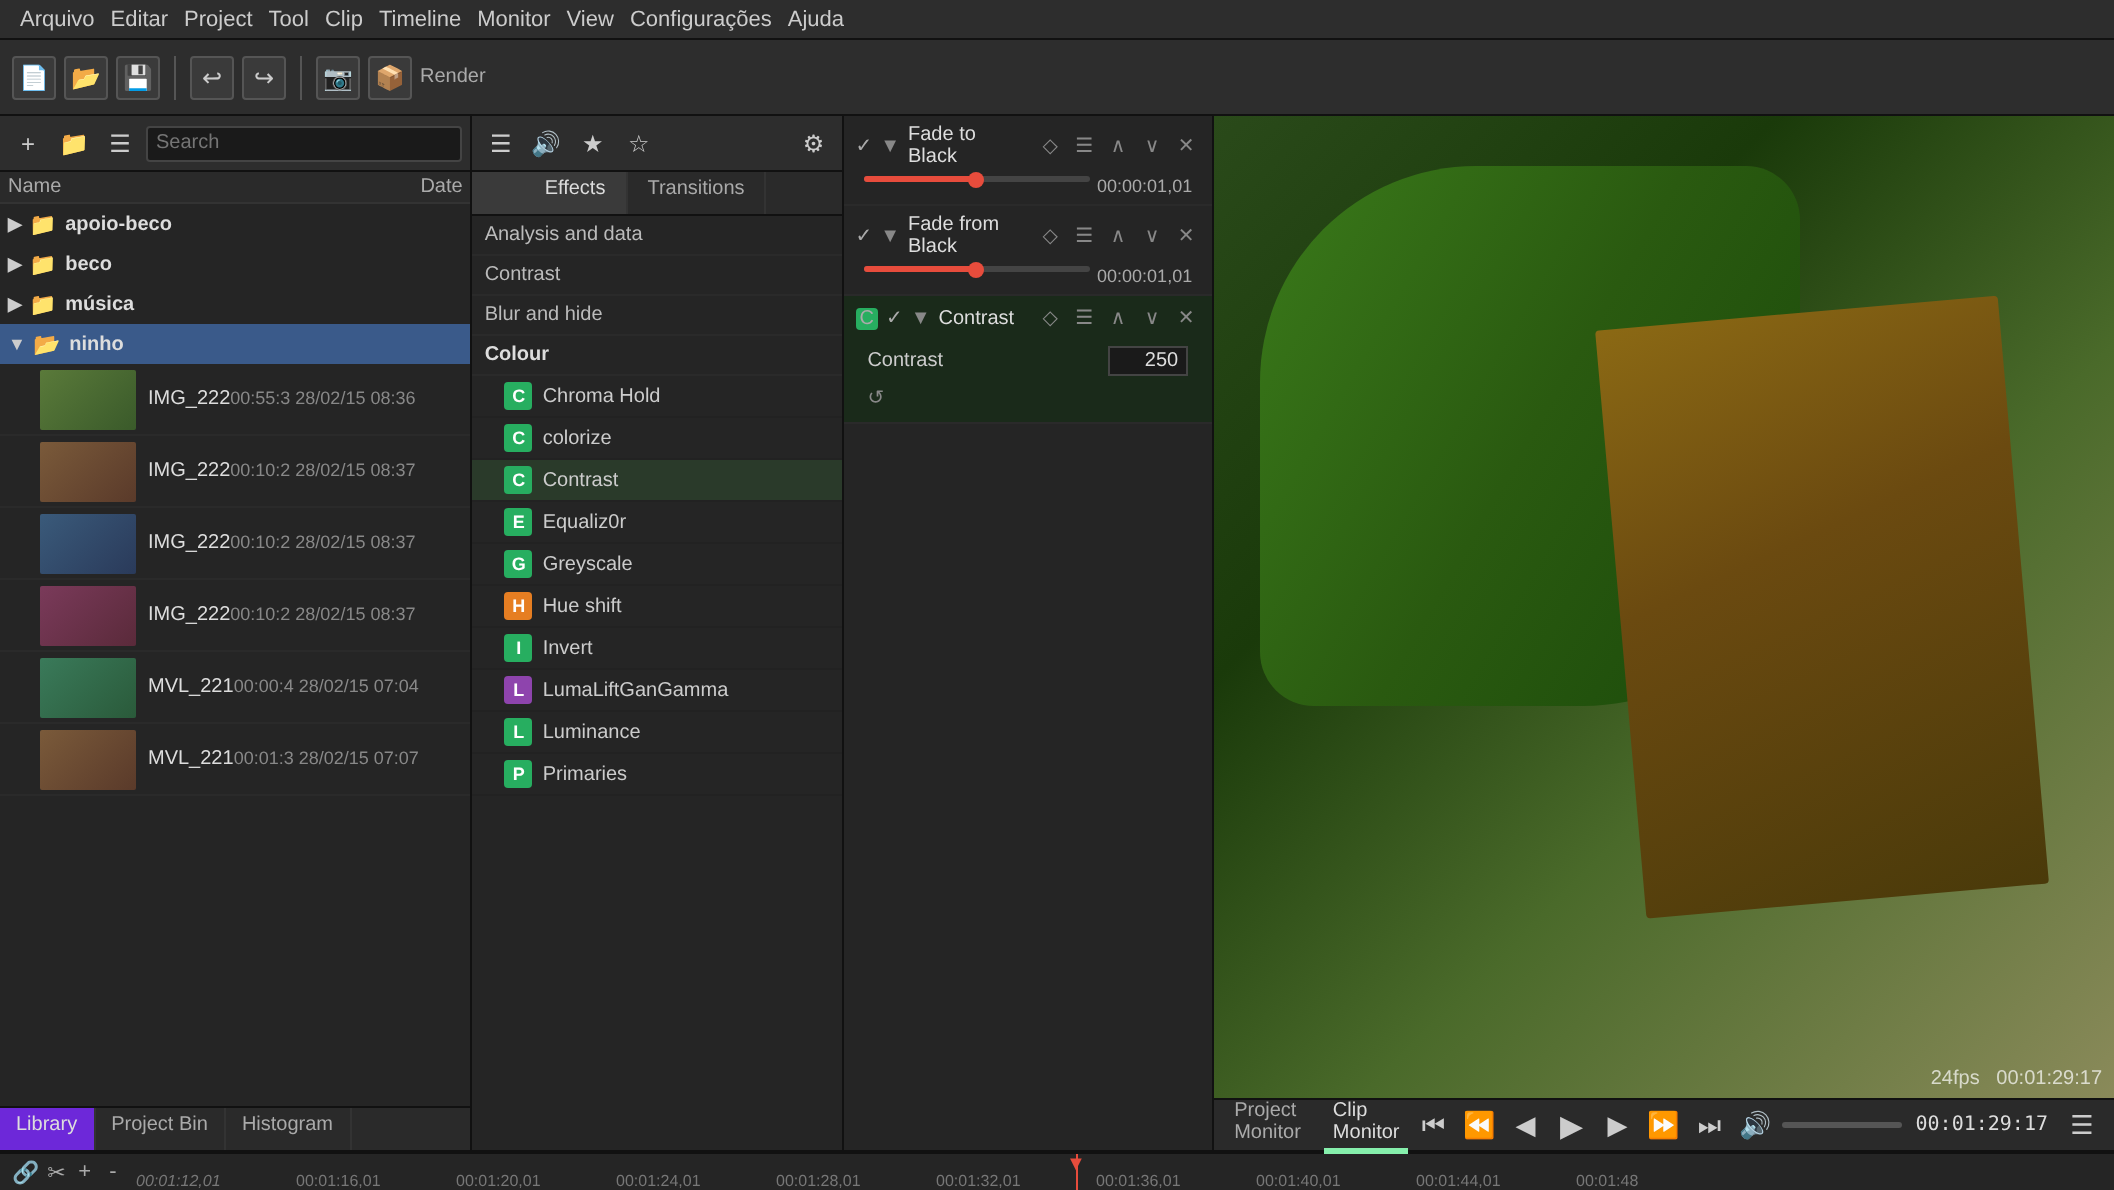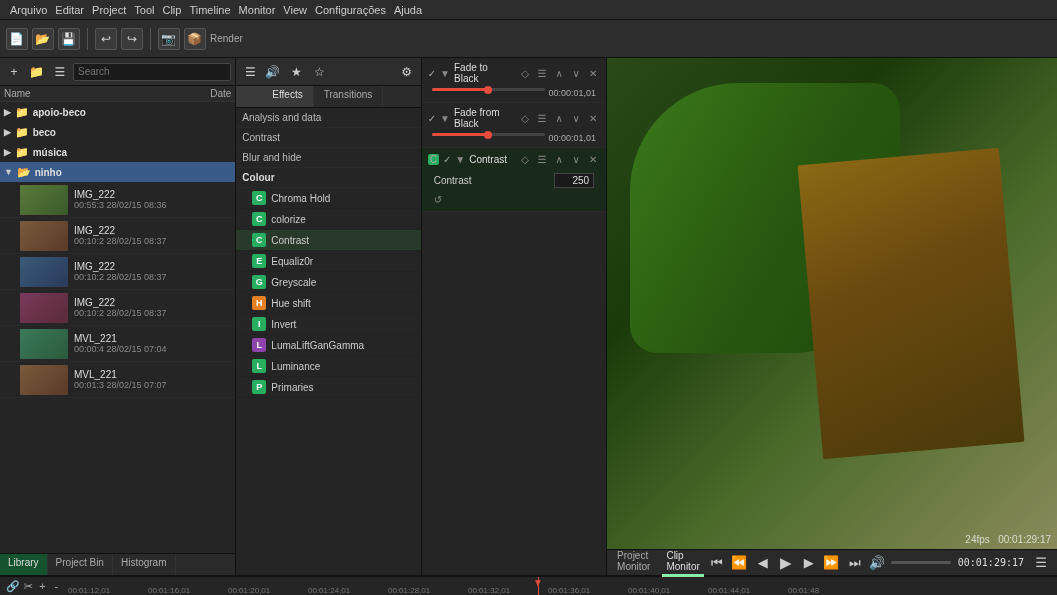--- a/index.html
+++ b/index.html
@@ -154,40 +154,40 @@
       height: 30px;
       background: #444;
       margin-right: 6px;
       flex-shrink: 0;
       border-radius: 1px;
       overflow: hidden;
       display: flex;
       align-items: center;
       justify-content: center;
     }
-    .media-info { display: flex; flex-direction: column; flex: 1; }
+    .media-info { display: flex; flex-direction: row; flex: 1; }
     .media-name { font-size: 10px; color: #ddd; }
     .media-meta { font-size: 9px; color: #888; }
 
     
     #left-tabs {
       height: 22px;
       background: #2a2a2a;
       display: flex;
       border-top: 1px solid #111;
     }
     .left-tab {
       padding: 3px 8px;
       font-size: 10px;
       color: #aaa;
       cursor: pointer;
       border-right: 1px solid #333;
     }
     .left-tab.active {
-      background: #14532d;
+      background: #6d28d9;
       color: #ddd;
     }
 
     
     #center-panel {
       width: 200px;
       background: #252525;
       border-right: 1px solid #111;
       display: flex;
       flex-direction: column;
@@ -768,21 +768,21 @@
     <div class="ruler-spacer">
       <div class="tl-toolbar">
         <div class="tl-btn">🔗</div>
         <div class="tl-btn">✂</div>
         <div class="tl-btn">+</div>
         <div class="tl-btn">-</div>
       </div>
     </div>
     <div class="ruler-content">
       <div style="display:flex;height:100%;align-items:flex-end;padding-bottom:2px;position:relative;">
-        <span class="ruler-text" style="position:absolute;left:0;">00:01:12,01</span>
+        <span class="ruler-text" style="position:absolute;left:0;font-style:italic;">00:01:12,01</span>
         <span class="ruler-text" style="position:absolute;left:80px;">00:01:16,01</span>
         <span class="ruler-text" style="position:absolute;left:160px;">00:01:20,01</span>
         <span class="ruler-text" style="position:absolute;left:240px;">00:01:24,01</span>
         <span class="ruler-text" style="position:absolute;left:320px;">00:01:28,01</span>
         <span class="ruler-text" style="position:absolute;left:400px;">00:01:32,01</span>
         <span class="ruler-text" style="position:absolute;left:480px;">00:01:36,01</span>
         <span class="ruler-text" style="position:absolute;left:560px;">00:01:40,01</span>
         <span class="ruler-text" style="position:absolute;left:640px;">00:01:44,01</span>
         <span class="ruler-text" style="position:absolute;left:720px;">00:01:48</span>
 

